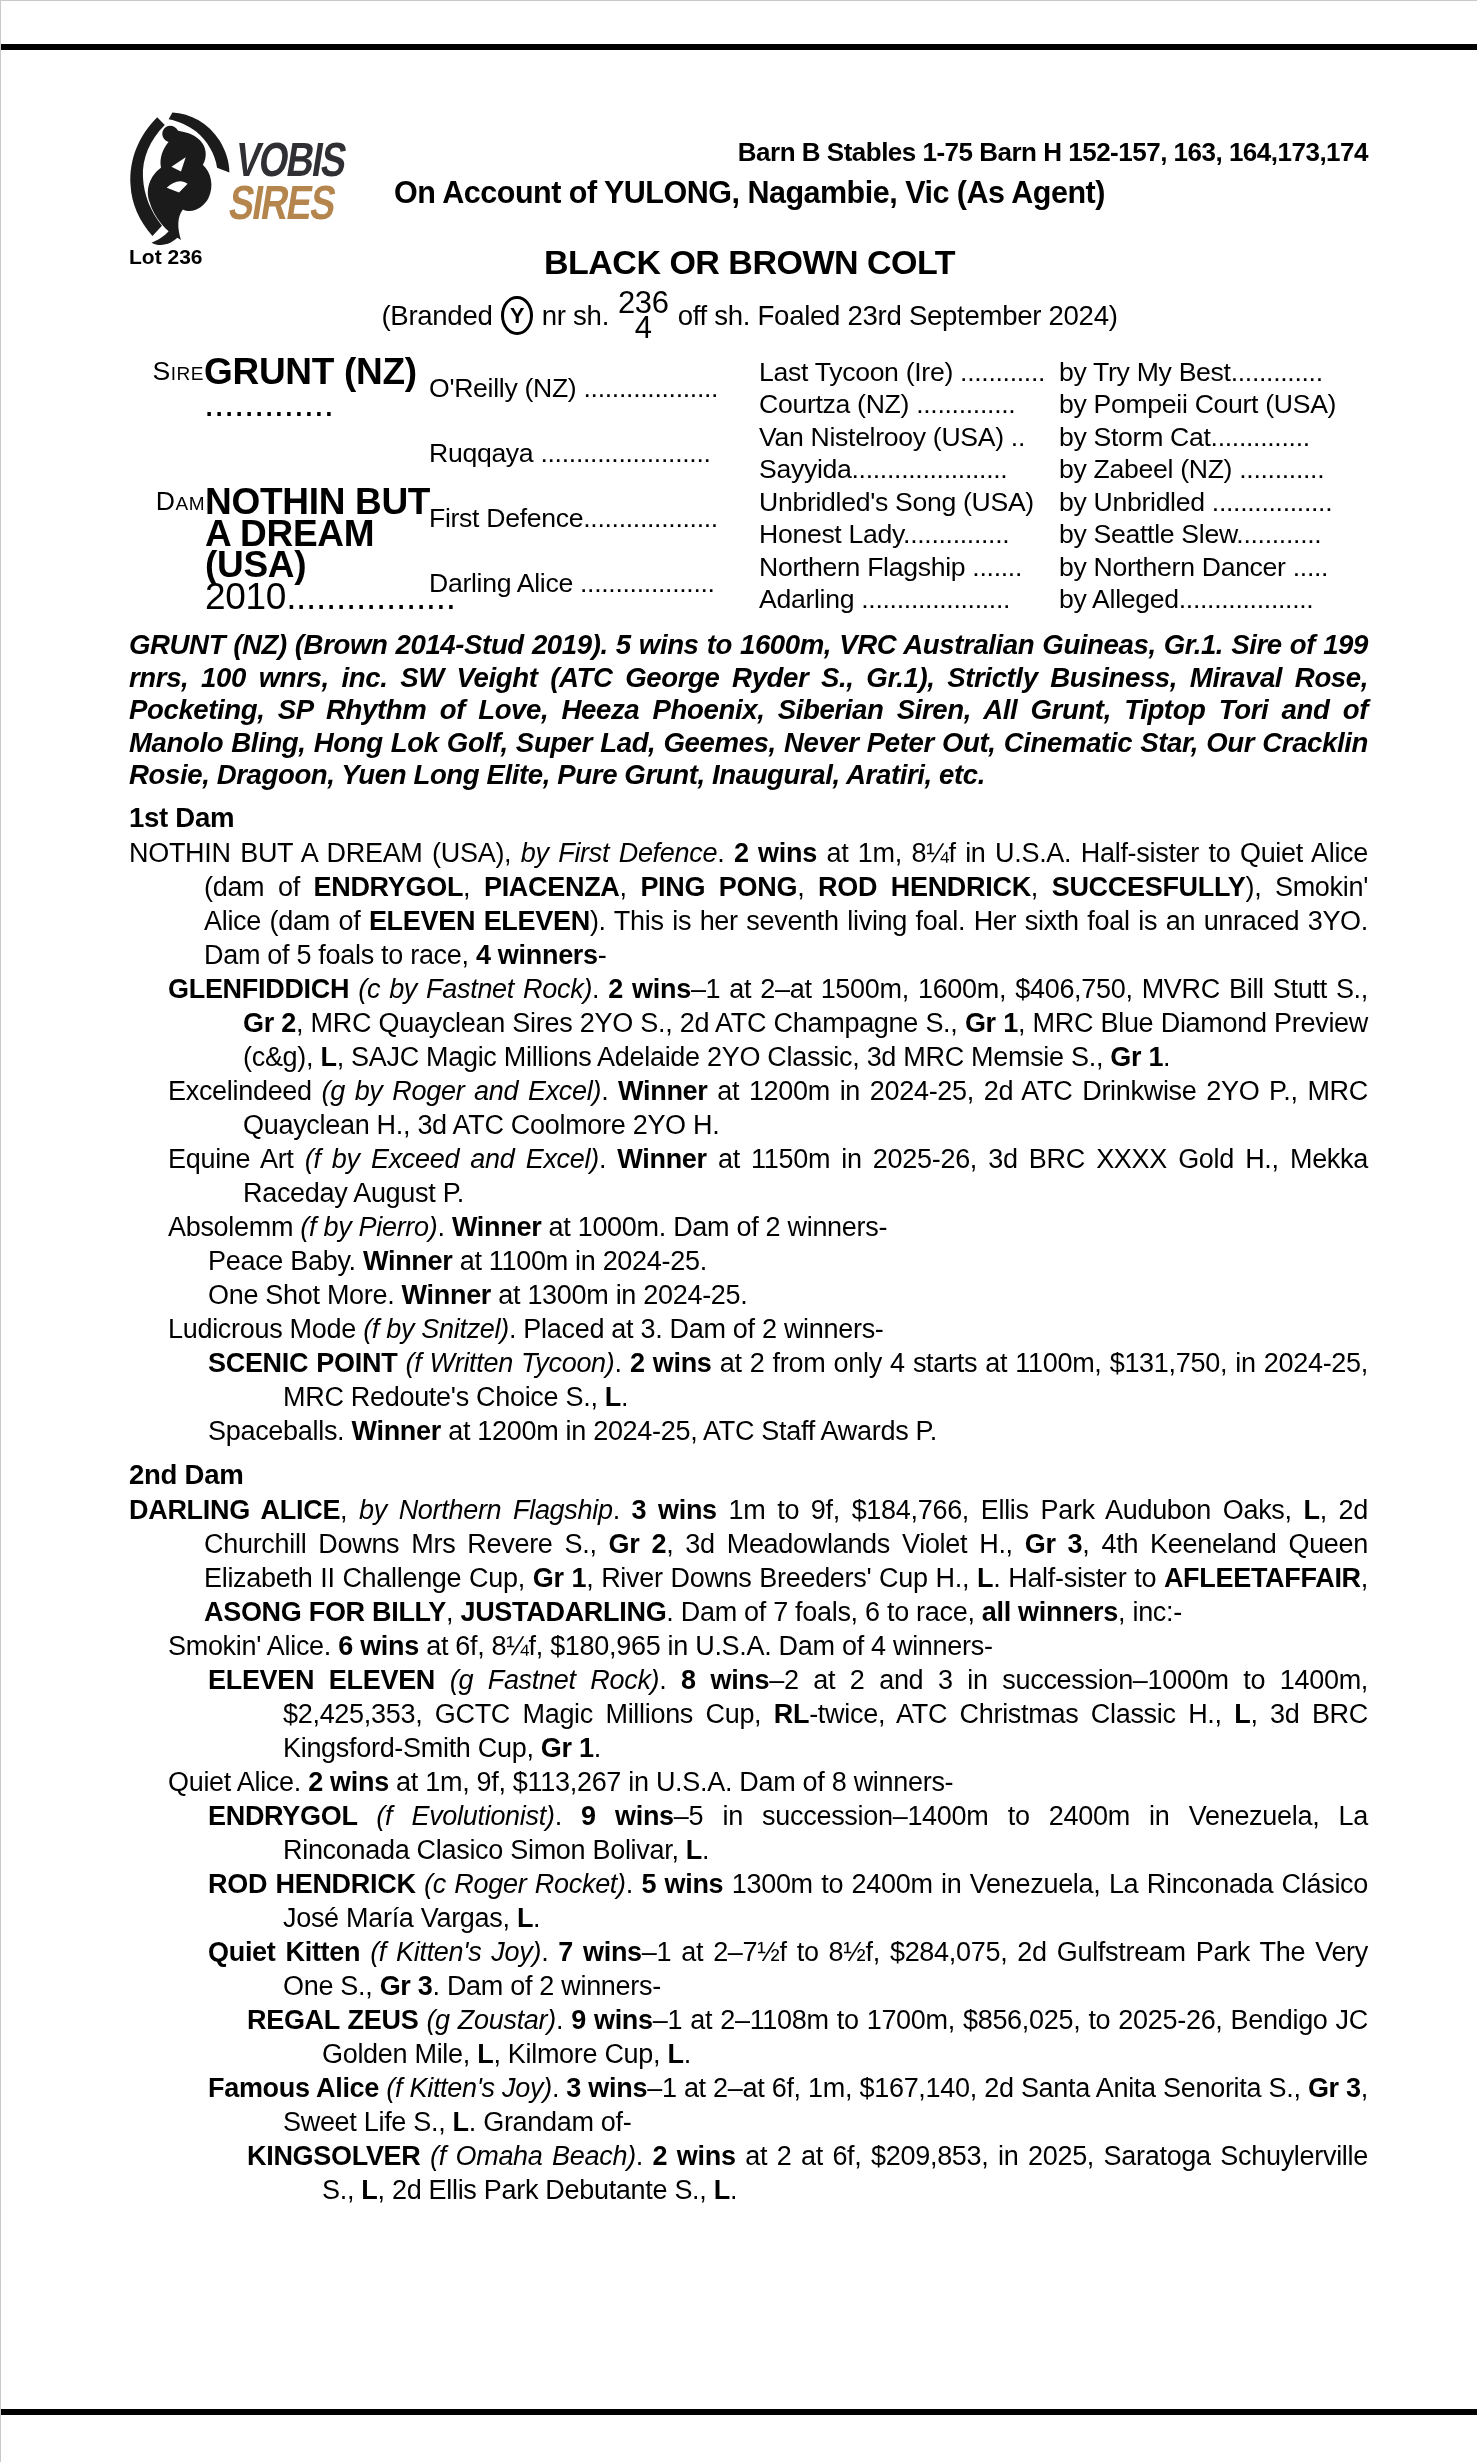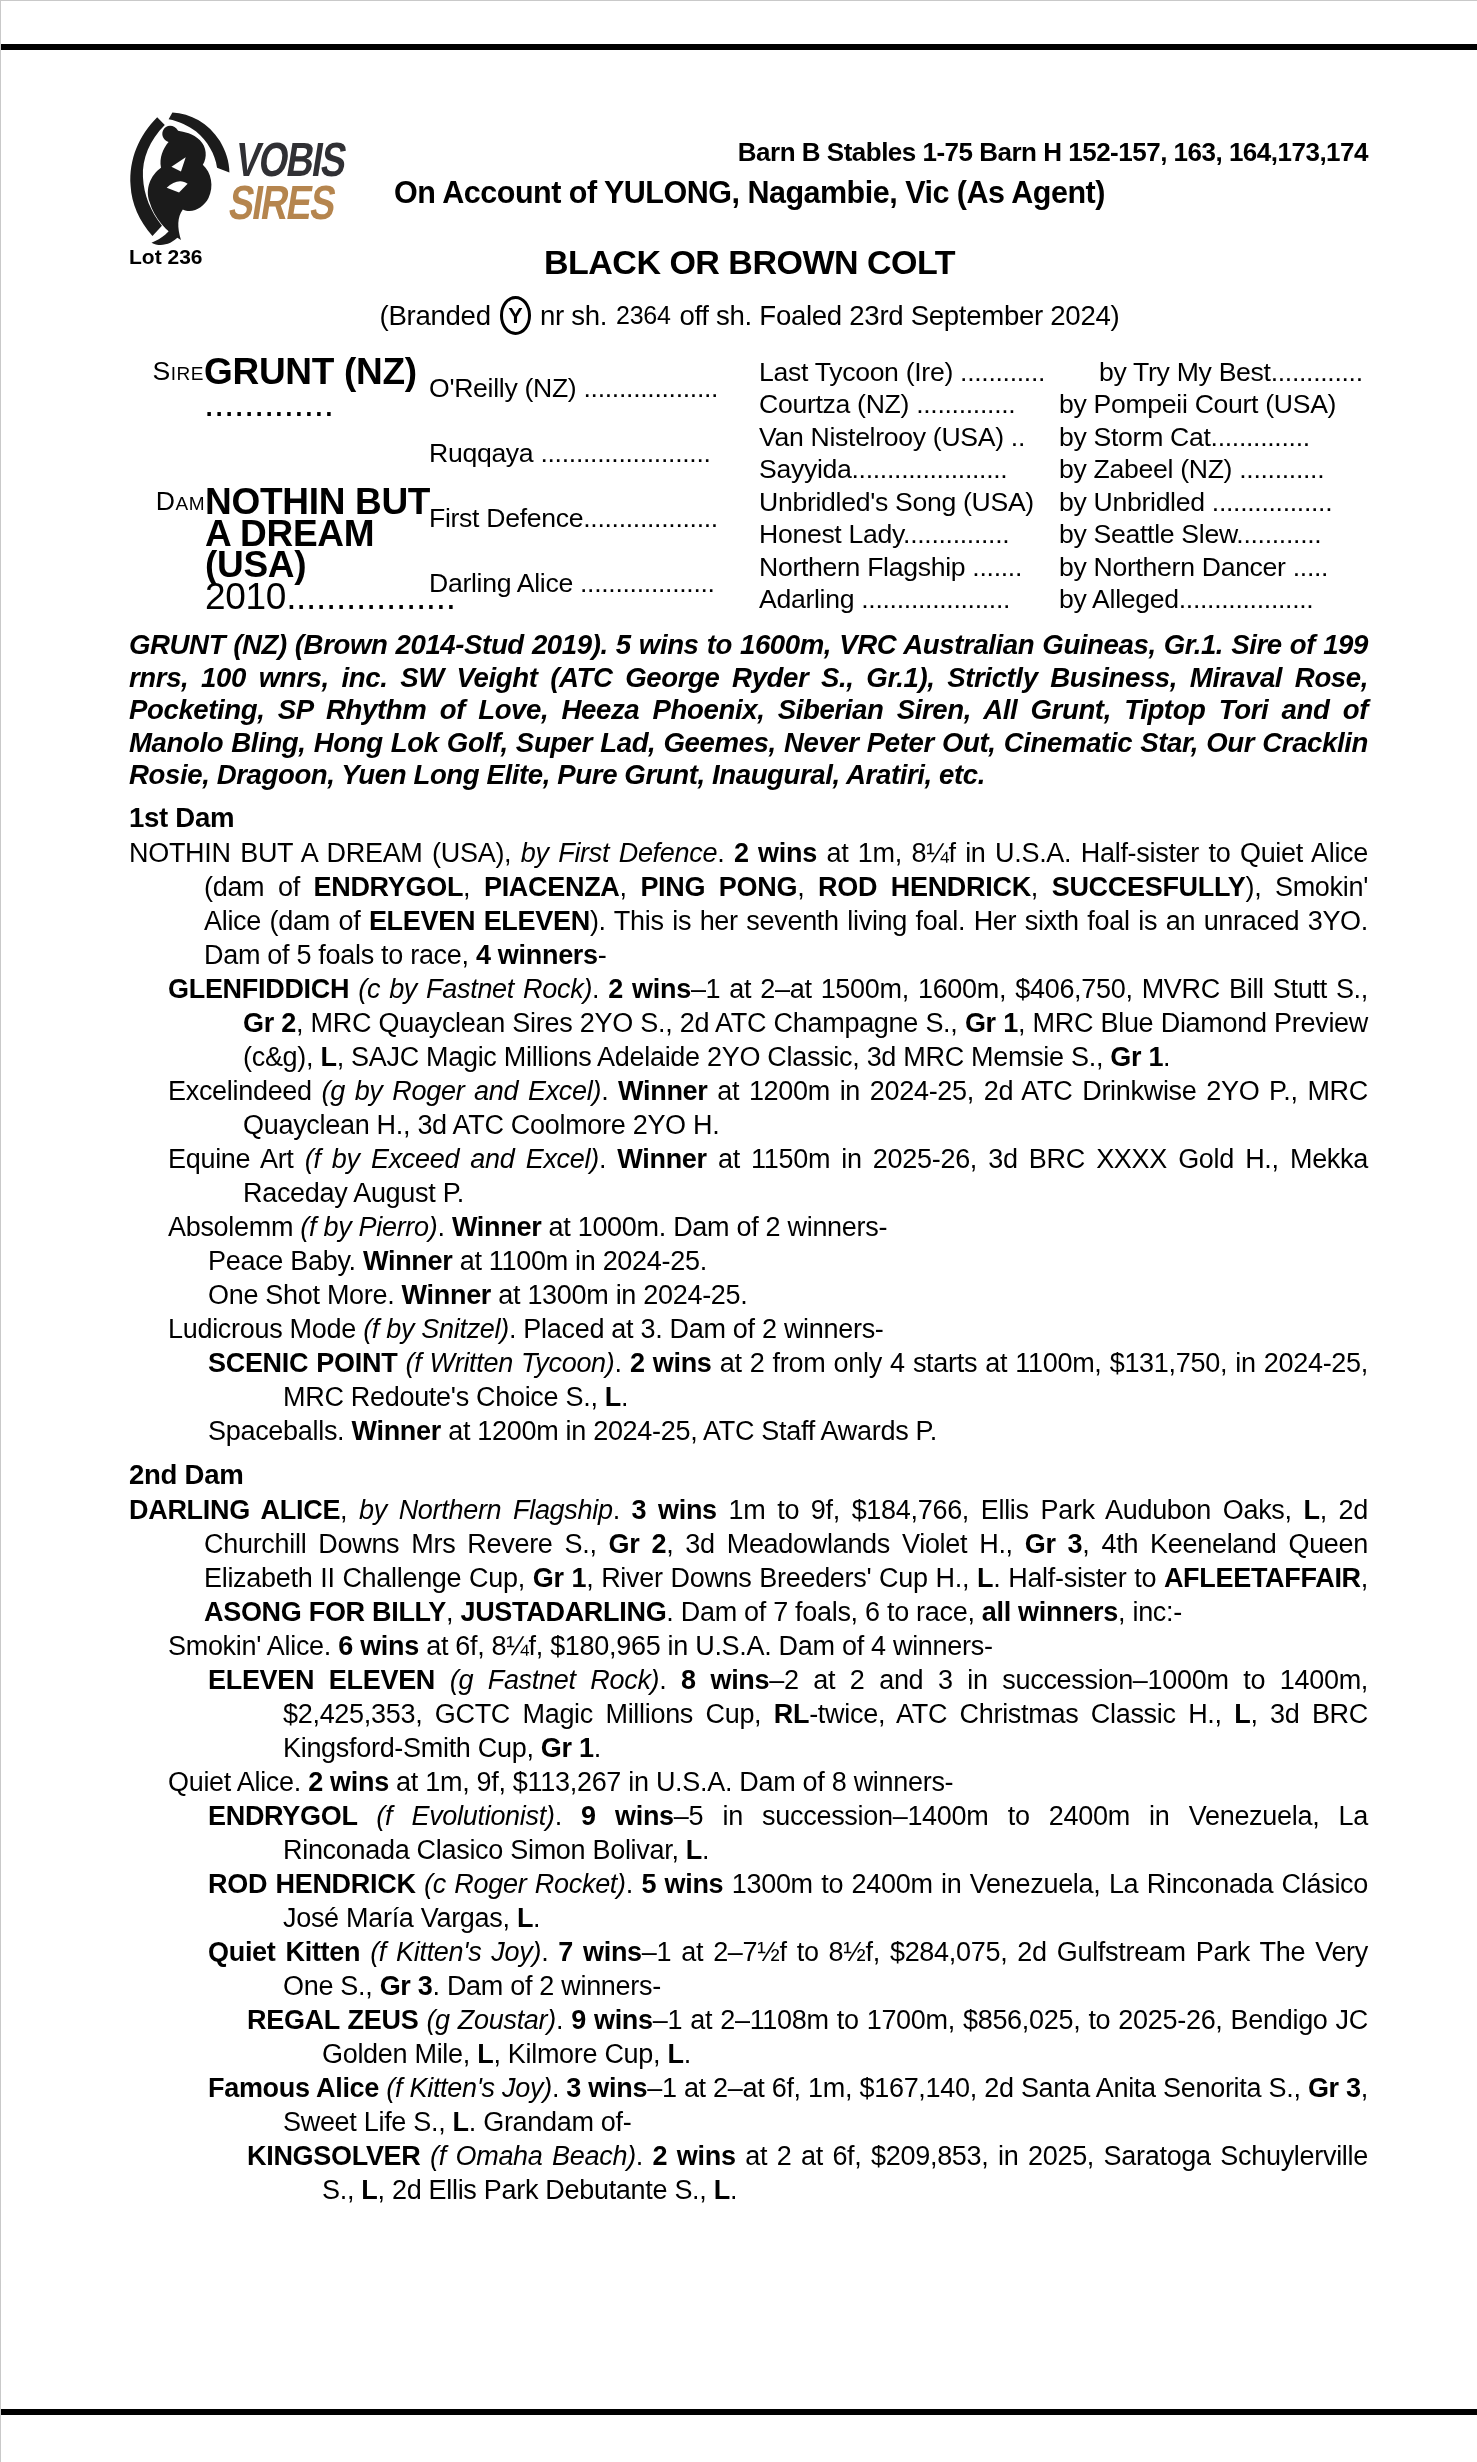--- a/index.html
+++ b/index.html
@@ -22,21 +22,21 @@
 
   
   .barn-line{position:absolute;top:136px;right:109px;font-size:26px;font-weight:bold;white-space:nowrap;letter-spacing:-0.5px;}
   .account-line{position:absolute;top:174px;left:128px;width:1241px;text-align:center;font-size:30.5px;font-weight:bold;letter-spacing:-0.5px;}
   .lot-label{position:absolute;top:244px;left:128px;font-size:21px;font-weight:bold;}
   .page-title{position:absolute;top:242px;left:128px;width:1241px;text-align:center;font-size:34px;font-weight:bold;letter-spacing:-0.5px;}
   .branded-line{position:absolute;top:286px;left:128px;width:1241px;height:57px;
                 display:flex;justify-content:center;align-items:center;gap:8.9px;font-size:27.6px;letter-spacing:-0.3px;}
   .brand-circle{display:inline-flex;width:31.5px;height:39px;border:3px solid #000;border-radius:50%;
                 align-items:center;justify-content:center;font-size:21.7px;font-weight:bold;box-sizing:border-box;}
-  .fraction{display:inline-flex;flex-direction:row;align-items:center;font-size:25px;line-height:24.6px;}
+  .fraction{display:inline-flex;flex-direction:column;align-items:center;font-size:31px;line-height:24.6px;}
 
   
   .pedigree{position:absolute;top:355px;left:128px;width:1239px;display:grid;
             grid-template-columns:300px 330px 300px 308px;grid-auto-rows:32.5px;
             font-size:26.6px;letter-spacing:-0.3px;}
   .ped-p1{display:flex;flex-direction:row;justify-content:center;line-height:31.5px;}
   .plabel{font-variant:small-caps;font-size:26.6px;padding-left:23.6px;letter-spacing:0.5px;}
   .pname{font-weight:bold;font-size:37px;}
   .pn-t{font-weight:normal;}
   .ped-p2,.ped-gp,.ped-gg{display:flex;align-items:center;white-space:nowrap;overflow:hidden;padding-right:3.9px;}
@@ -105,21 +105,21 @@
       <div class="ped-p2" style="grid-area: 5 / 2 / span 2;">First Defence...................</div>
       <div class="ped-p2" style="grid-area: 7 / 2 / span 2;">Darling Alice ...................</div>
       <div class="ped-gp" style="grid-area: 1 / 3;">Last Tycoon (Ire) ............</div>
       <div class="ped-gp" style="grid-area: 2 / 3;">Courtza (NZ) ..............</div>
       <div class="ped-gp" style="grid-area: 3 / 3;">Van Nistelrooy (USA) ..</div>
       <div class="ped-gp" style="grid-area: 4 / 3;">Sayyida......................</div>
       <div class="ped-gp" style="grid-area: 5 / 3;">Unbridled's Song (USA)</div>
       <div class="ped-gp" style="grid-area: 6 / 3;">Honest Lady...............</div>
       <div class="ped-gp" style="grid-area: 7 / 3;">Northern Flagship .......</div>
       <div class="ped-gp" style="grid-area: 8 / 3;">Adarling .....................</div>
-      <div class="ped-gg" style="grid-area: 1 / 4; margin-left: 40px;">by Try My Best.............</div>
+      <div class="ped-gg" style="grid-area: 1 / 4;">by Try My Best.............</div>
       <div class="ped-gg" style="grid-area: 2 / 4;">by Pompeii Court (USA)</div>
       <div class="ped-gg" style="grid-area: 3 / 4;">by Storm Cat..............</div>
       <div class="ped-gg" style="grid-area: 4 / 4;">by Zabeel (NZ) ............</div>
       <div class="ped-gg" style="grid-area: 5 / 4;">by Unbridled .................</div>
       <div class="ped-gg" style="grid-area: 6 / 4;">by Seattle Slew............</div>
       <div class="ped-gg" style="grid-area: 7 / 4;">by Northern Dancer .....</div>
       <div class="ped-gg" style="grid-area: 8 / 4;">by Alleged...................</div>
     </div>
 
   <div class="text-flow">

